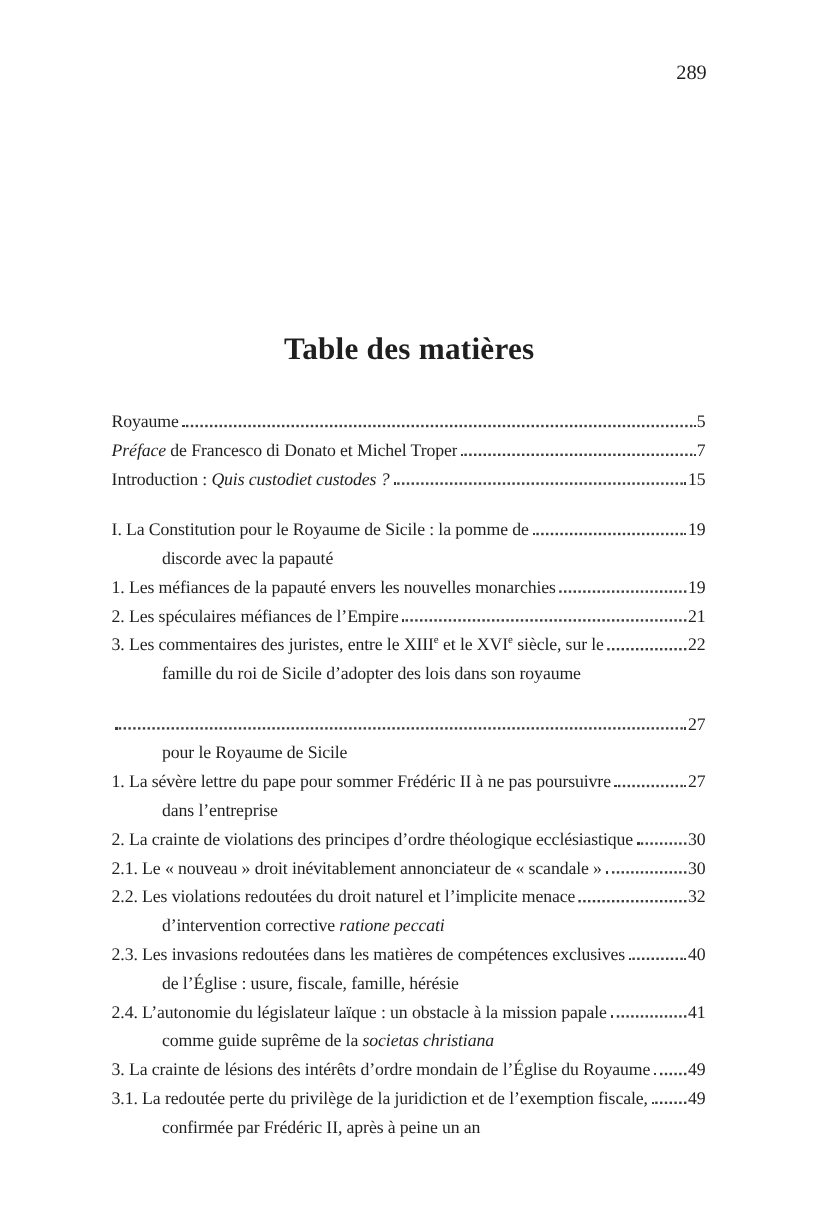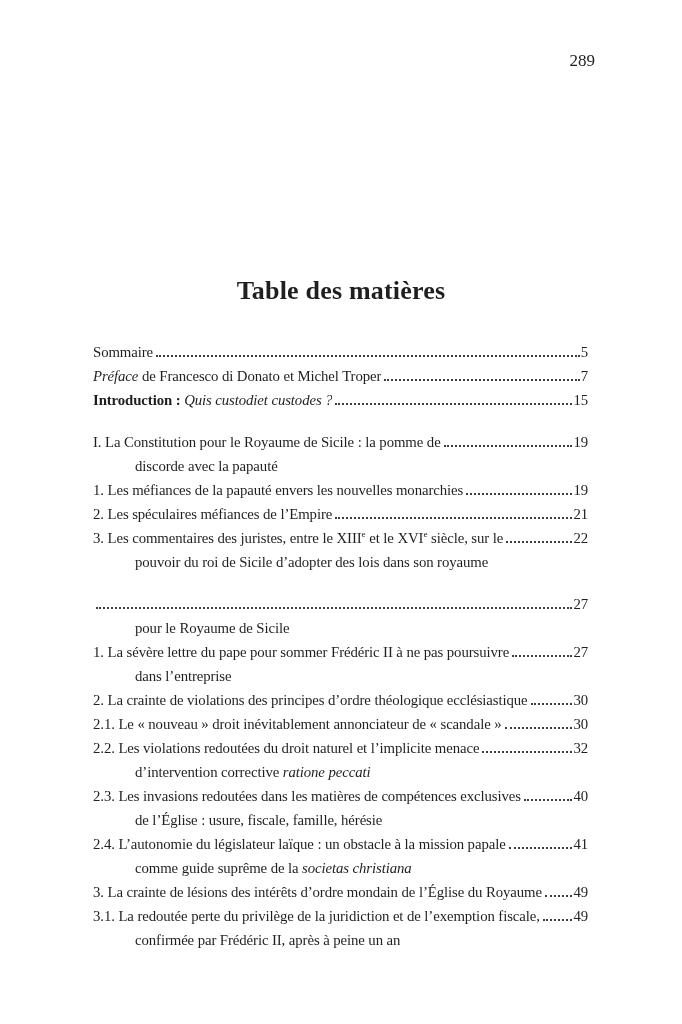--- a/index.html
+++ b/index.html
@@ -10,21 +10,21 @@
     color: #1f1f1f;
   }
   .page {
     position: relative;
     width: 682px; height: 1024px;
     background: #ffffff;
     overflow: hidden;
   }
   .folio {
     position: absolute;
-    top: 50px; right: 87px;
+    top: 50px; right: 93px;
     font-size: 17px;
     line-height: 22px;
   }
   .title {
     position: absolute;
     top: 276px; left: 0;
     width: 100%;
     margin: 0;
     text-align: center;
     font-size: 26px;
@@ -45,38 +45,38 @@
   .entry.bold .txt, .entry.bold .l2 { font-weight: normal; }
   .leader {
     flex: 1 1 auto;
     min-width: 6px;
     border-bottom: 2px dotted #3d3d3d;
     margin: 0 1px 0 3px;
   }
   .pg { flex: 0 0 auto; }
   .l2 { padding-left: 42px; }
   .it { font-style: italic; margin-top: 31px; }
-  .bd { font-weight: bold; }
+  .bd { font-weight: normal; }
   sup {
     font-size: 0.62em;
     line-height: 0;
     vertical-align: super;
     letter-spacing: 0;
   }
 </style>
 </head>
 <body>
 
 <div class="page">
   <div class="folio">289</div>
   <h1 class="title">Table des matières</h1>
   <div class="toc" id="toc">
       <div class="entry">
         <div class="l1">
-          <span class="txt"><span>Sommaire</span></span>
+          <span class="txt"><span>Royaume</span></span>
           <span class="leader"></span>
           <span class="pg">5</span>
         </div>
       </div>
       <div class="entry">
         <div class="l1">
           <span class="txt"><span class="it">Préface</span><span> de Francesco di Donato et Michel Troper</span></span>
           <span class="leader"></span>
           <span class="pg">7</span>
         </div>
@@ -109,21 +109,21 @@
           <span class="leader"></span>
           <span class="pg">21</span>
         </div>
       </div>
       <div class="entry">
         <div class="l1">
           <span class="txt"><span>3. Les commentaires des juristes, entre le XIII</span><sup>e</sup><span> et le XVI</span><sup>e</sup><span> siècle, sur le</span></span>
           <span class="leader"></span>
           <span class="pg">22</span>
         </div>
-        <div class="l2"><span>pouvoir du roi de Sicile d’adopter des lois dans son royaume</span></div>
+        <div class="l2"><span>famille du roi de Sicile d’adopter des lois dans son royaume</span></div>
       </div>
       <div class="entry gap bold">
         <div class="l1">
           <span class="leader"></span>
           <span class="pg">27</span>
         </div>
         <div class="l2"><span>pour le Royaume de Sicile</span></div>
       </div>
       <div class="entry">
         <div class="l1">

